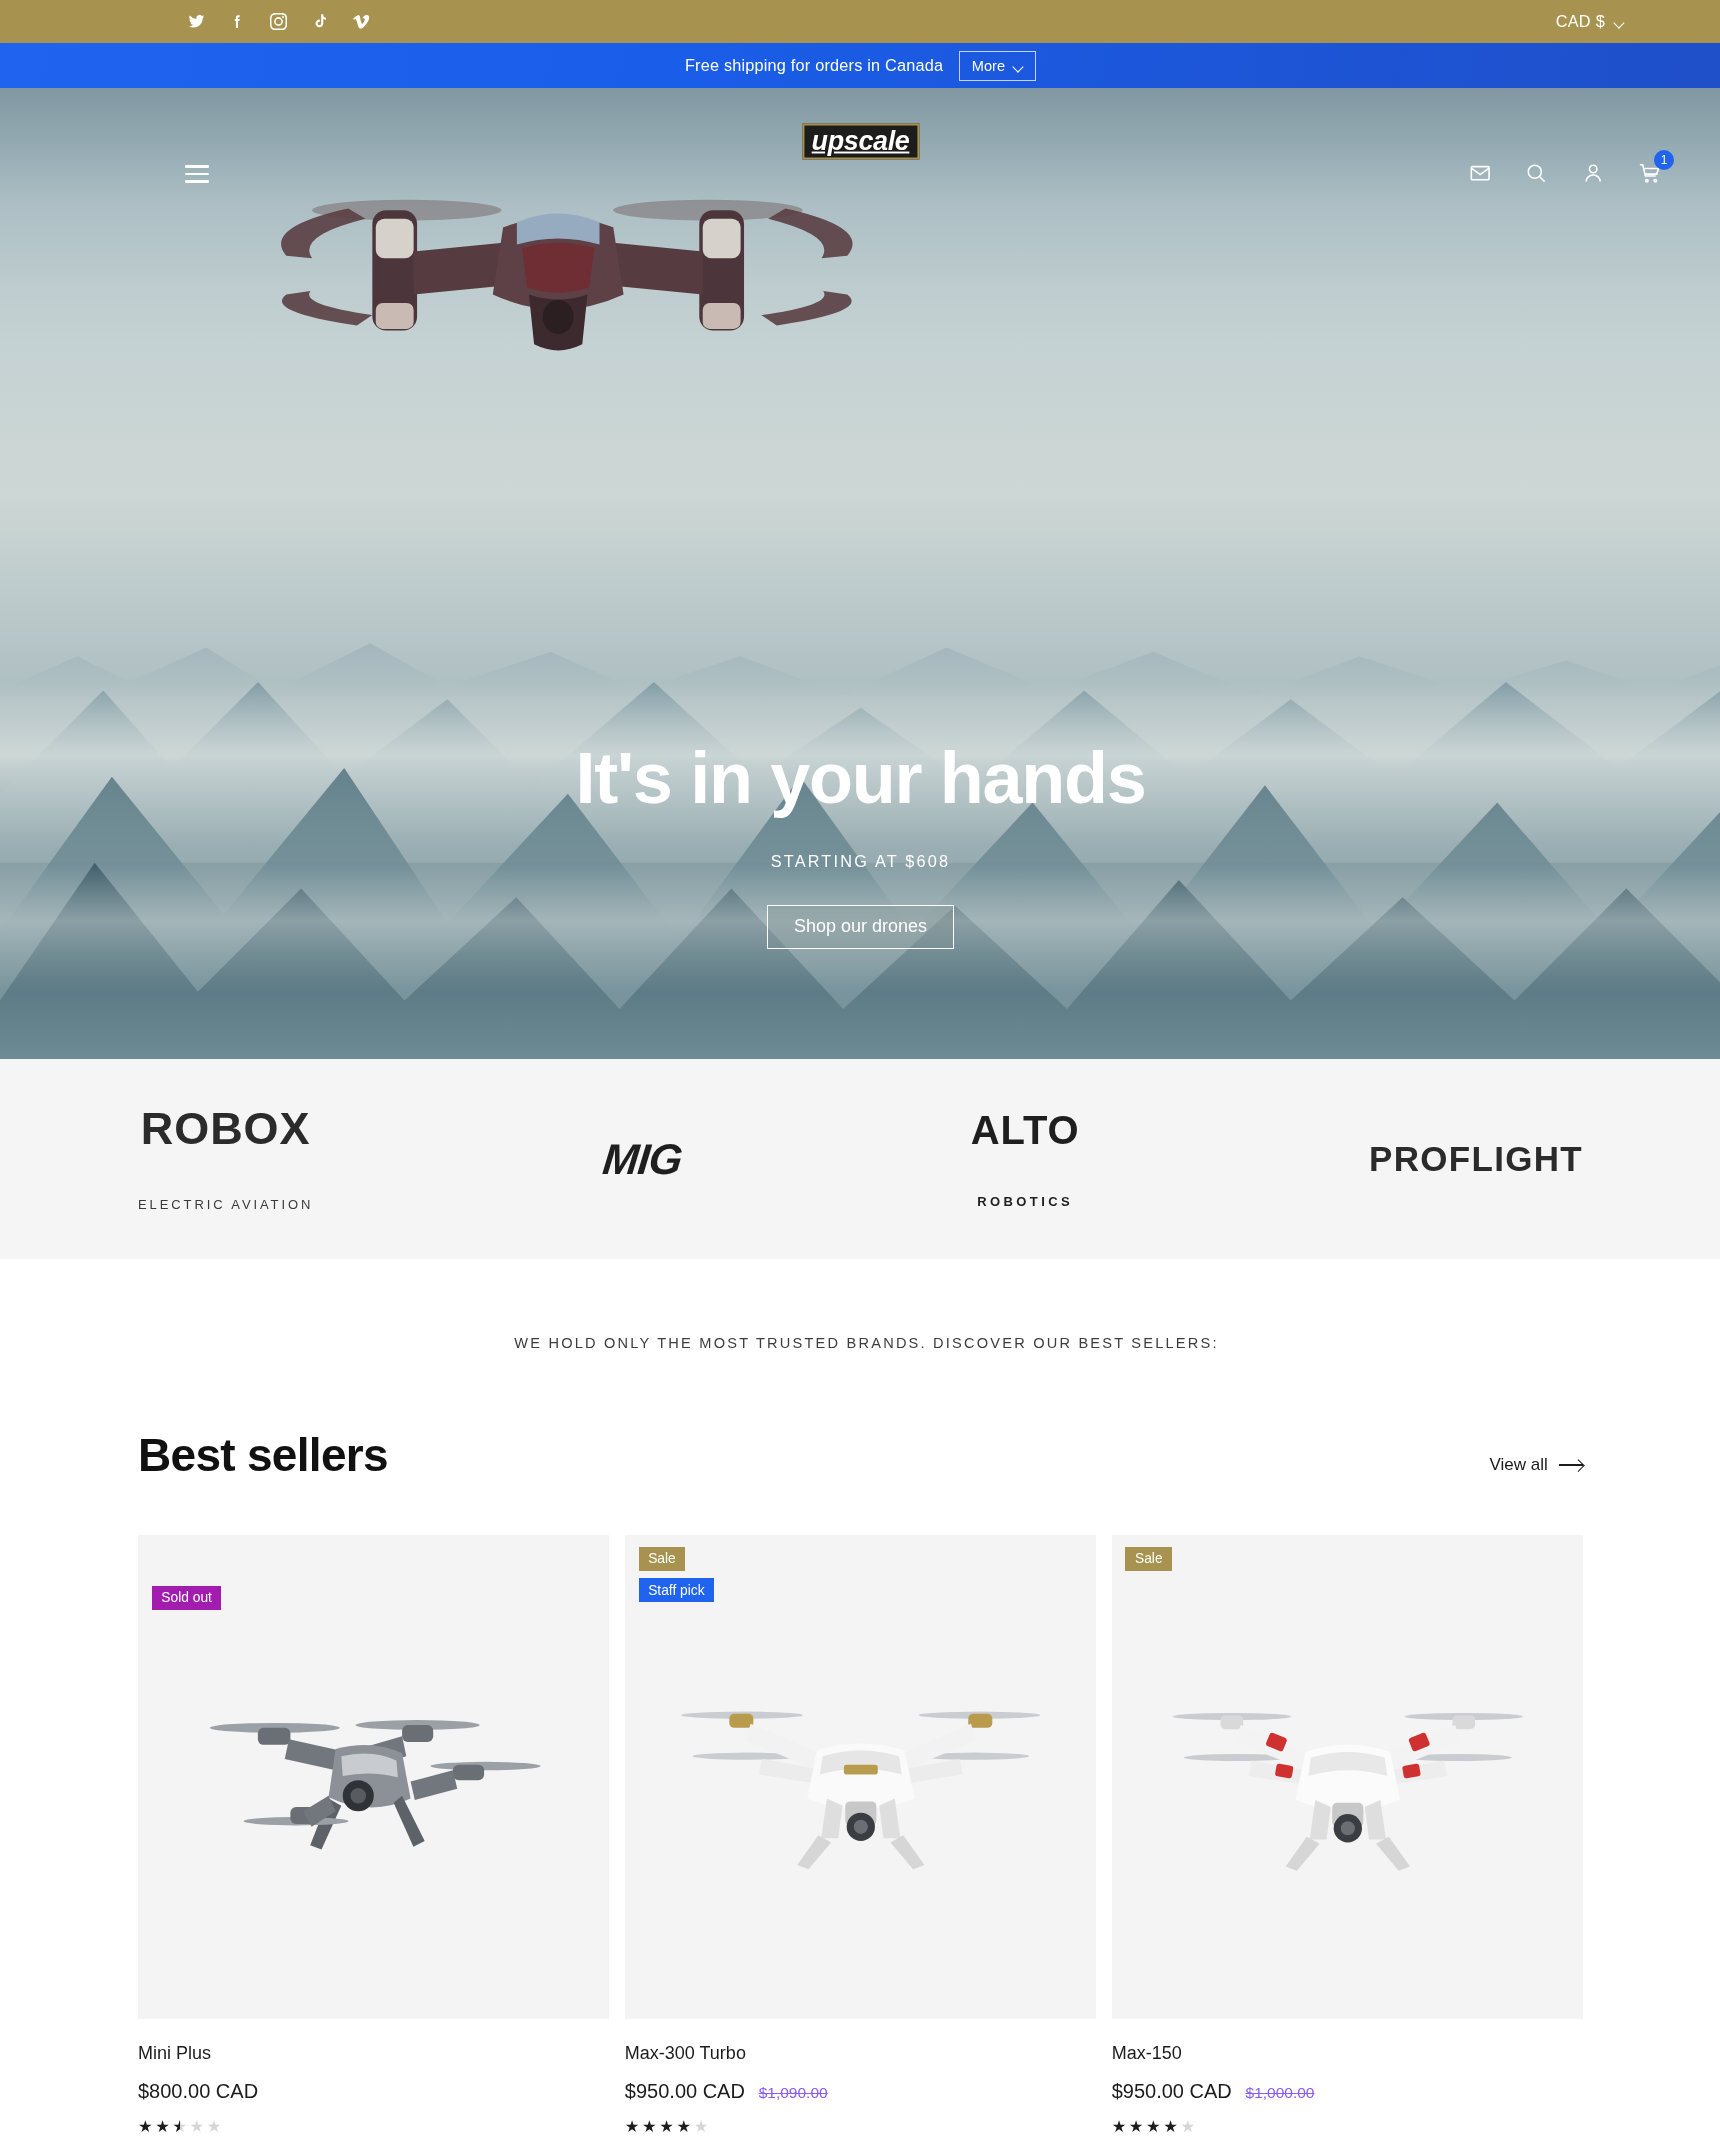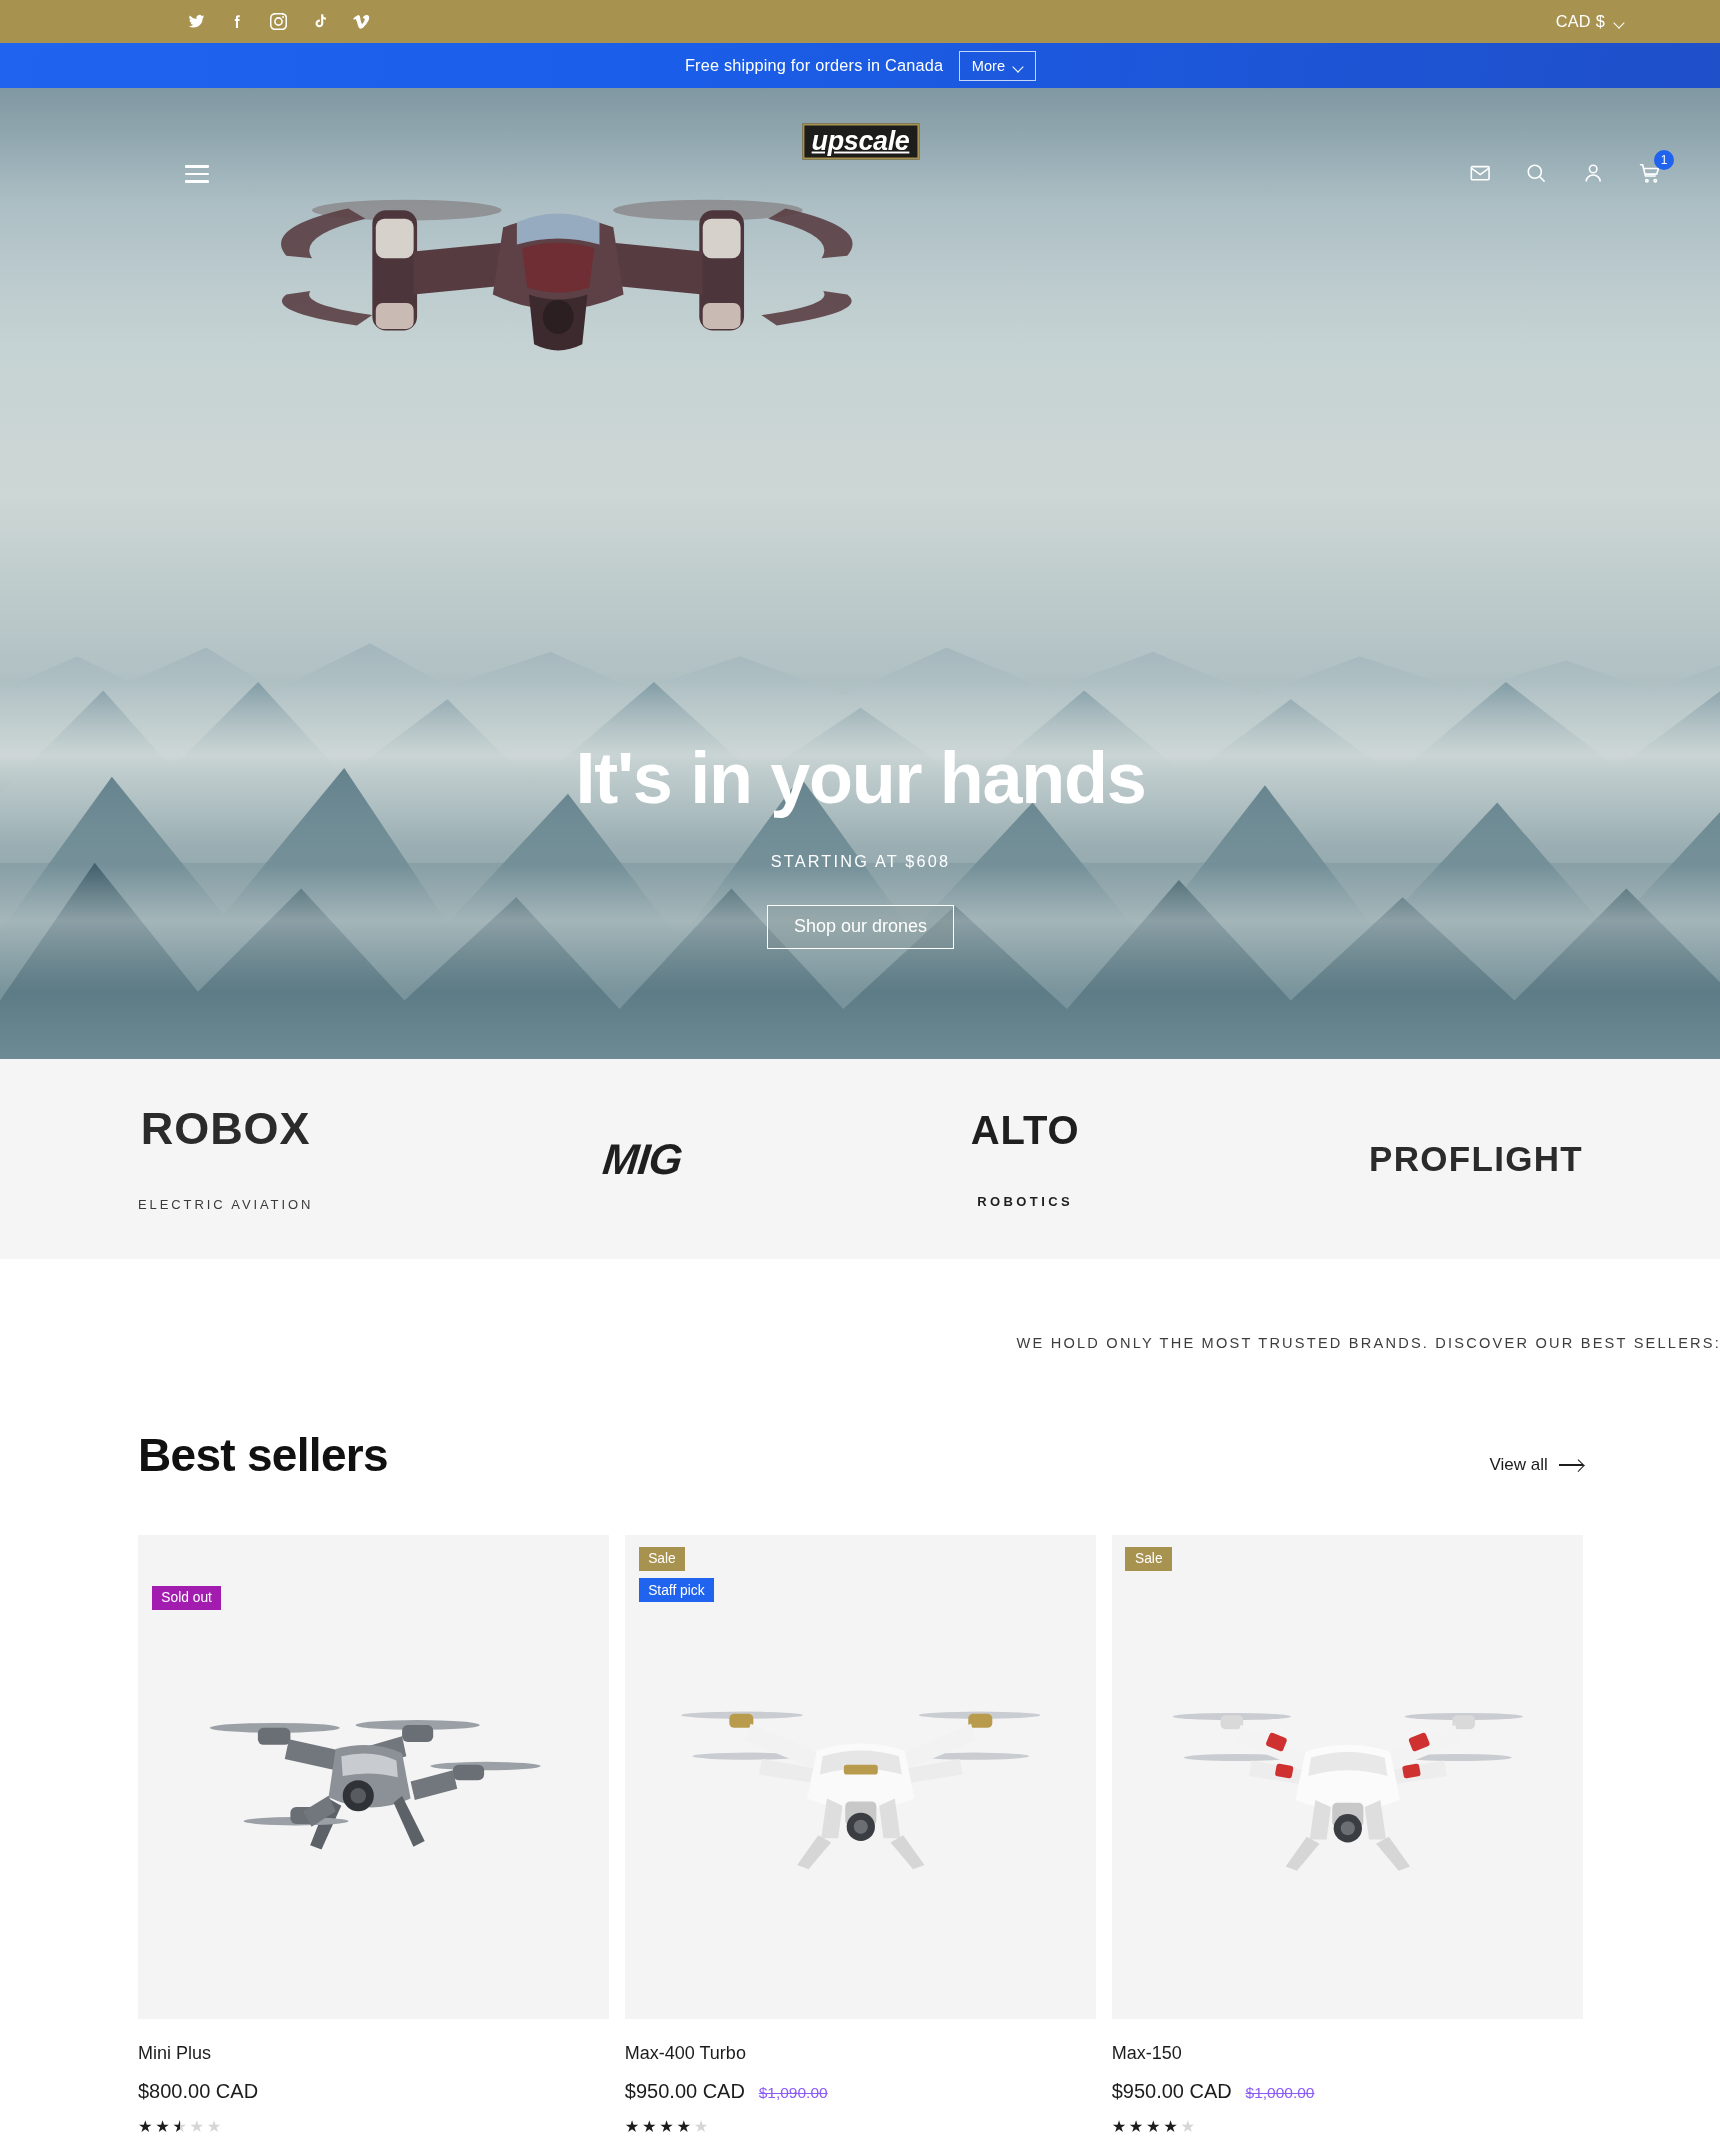--- a/index.html
+++ b/index.html
@@ -208,21 +208,21 @@
   .brand-alto-sub{
     margin-top:6px;font-size:13px;font-weight:bold;letter-spacing:3.4px;color:#1f1f1f;
   }
   .brand-proflight{
     font-size:35px;font-weight:bold;letter-spacing:1.3px;color:#2b2b2b;
   }
 
   
   .tagline-section{
     padding:76px 0 0 12px;
-    text-align:right;
+    text-align:center;
   }
   .tagline{
     font-size:14.6px;
     letter-spacing:2.2px;
     color:#3d3d3d;
   }
 
   
   .collection{
     padding:77px 138px 0 138px;
@@ -586,21 +586,21 @@
               <path d="M308 196 L316 252 L292 252 L286 206 Z" fill="#dedede"></path>
               <path d="M200 248 L170 290 L186 296 L218 258 Z" fill="#d6d6d6"></path>
               <path d="M320 248 L350 290 L334 296 L302 258 Z" fill="#d6d6d6"></path>
               <rect x="238" y="200" width="44" height="34" rx="7" fill="#c8c8c8"></rect>
               <circle cx="260" cy="236" r="20" fill="#3a3d41"></circle>
               <circle cx="260" cy="236" r="10" fill="#6b6f74"></circle>
             </g>
           </svg>
         </div>
         <div class="product-info">
-          <a class="product-title" href="#">Max-400 Turbo</a>
+          <a class="product-title" href="#">Max-300 Turbo</a>
           <div class="product-price-row">
             <span class="product-price">$950.00 CAD</span>
             <span class="product-compare">$1,090.00</span>
           </div>
           <div class="rating">
             <span class="star full">★</span>
             <span class="star full">★</span>
             <span class="star full">★</span>
             <span class="star full">★</span>
             <span class="star">★</span>

